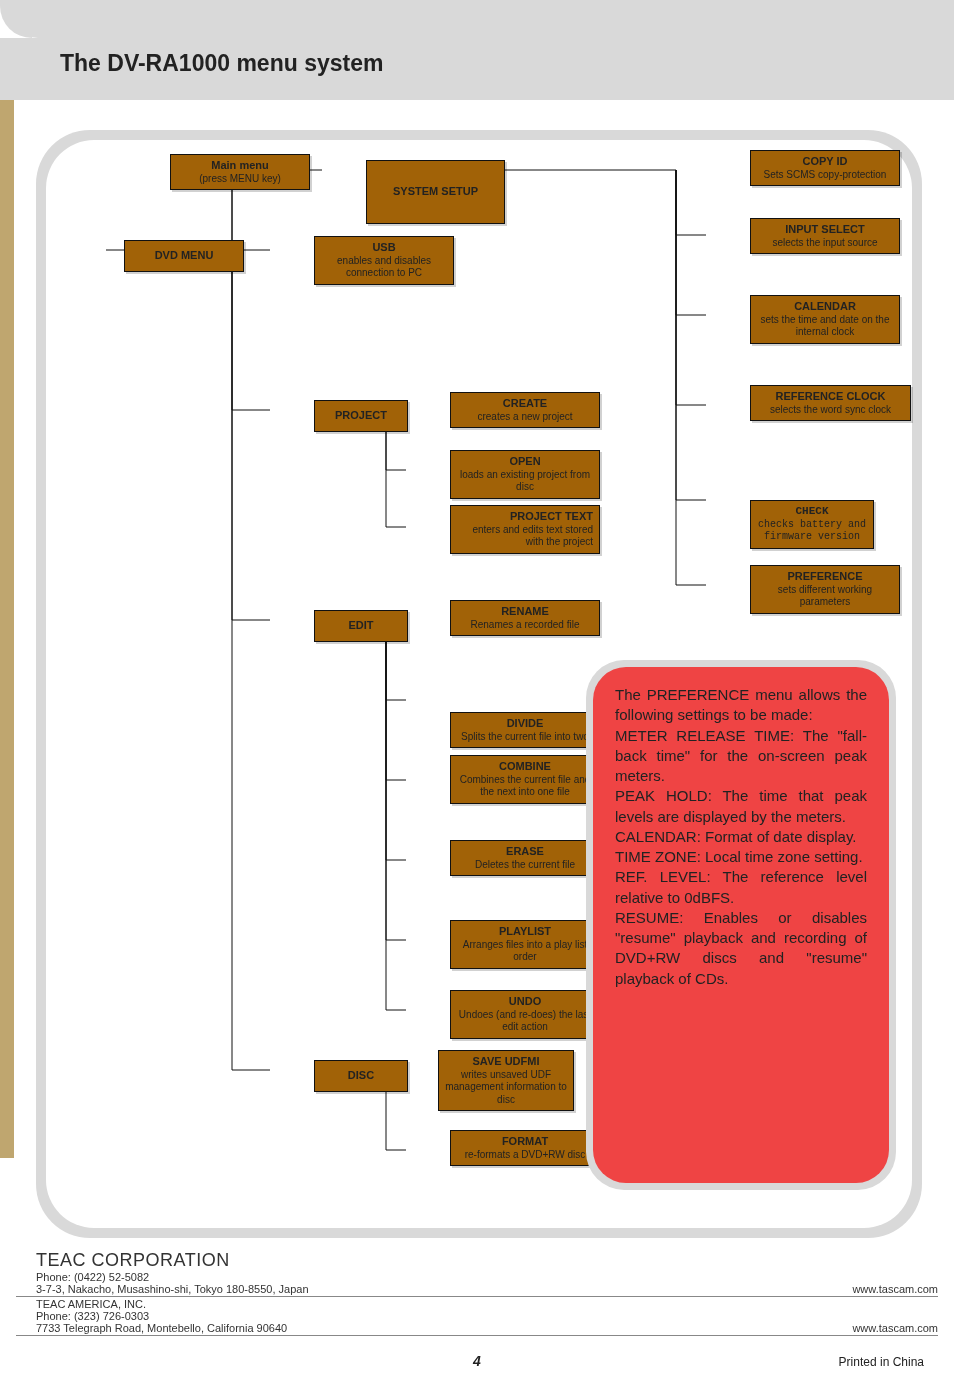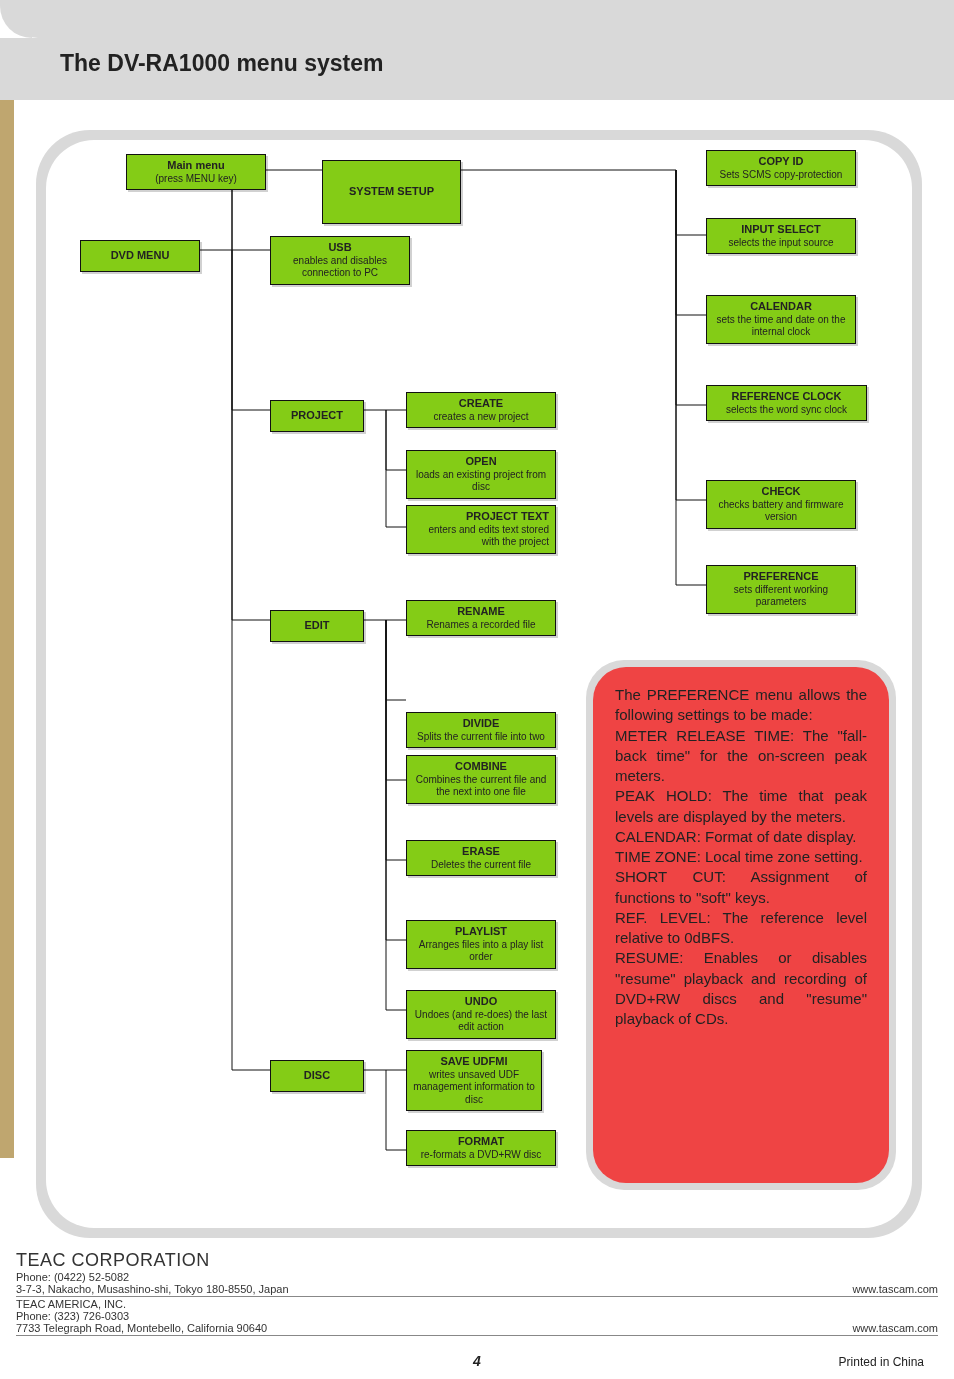--- a/index.html
+++ b/index.html
@@ -7,36 +7,36 @@
 .top-bar { position:absolute; left:0; top:0; width:100%; height:38px; background:#d9d9d9; border-radius:0 0 0 52px; }
 .top-bar::before{content:"";position:absolute;left:0;top:0;height:100%;width:32px;background:#d9d9d9;border-bottom-left-radius:52px;}
 .header-band { position:absolute; left:0; top:38px; width:100%; height:62px; background:#d9d9d9; }
 .header-title { position:absolute; left:60px; top:50px; font-size:23px; font-weight:700; color:#222; }
 .left-stripe { position:absolute; left:0; top:38px; width:14px; height:1120px; background:#bfa66f; }
 .diagram-area { position:absolute; left:36px; top:130px; width:886px; height:1108px; background:#fff; border:none; }
 .round-frame { position:absolute; left:0; top:0; width:100%; height:100%; background:#d9d9d9; border-radius:54px; overflow:hidden; }
 .inner-white { position:absolute; left:10px; top:10px; right:10px; bottom:10px; background:#fff; border-radius:48px; }
 
 
-.node { position:absolute; background:#84cc16; border:1px solid #111; box-shadow:2px 2px 0 rgba(0,0,0,0.18); text-align:center; font-size:11px; line-height:1.25; padding:4px 6px; box-sizing:border-box; }
+.node { position:absolute; background:#a16207; border:1px solid #111; box-shadow:2px 2px 0 rgba(0,0,0,0.18); text-align:center; font-size:11px; line-height:1.25; padding:4px 6px; box-sizing:border-box;margin-left:44px; }
 .node .title { font-weight:700; font-size:11px; }
 .node .sub { font-size:10px; }
 
 
 .info-outer { position:absolute; background:#d9d9d9; border-radius:38px; padding:7px; box-sizing:border-box; }
 .info-inner { background:#ef4444; border-radius:33px; width:100%; height:100%; box-sizing:border-box; padding:18px 22px; font-size:15px; line-height:1.35; text-align:justify; font-family: "Arial Narrow", Arial, sans-serif; }
 
 
 svg.lines { position:absolute; left:0; top:0; width:100%; height:100%; overflow:visible; }
 
 
 .footer { position:absolute; left:16px; right:16px; top:1250px; font-size:11px; color:#333; }
 .footer .company { font-size:18px; color:#333; font-weight:400; letter-spacing:0.5px; }
 .footer hr { border:none; border-top:1px solid #888; margin:1px 0; }
-.footer-row { display:flex; justify-content:space-between; align-items:flex-end; }
+.footer-row { display:flex; justify-content:space-between; align-items:flex-end;margin-left:20px; }
 .page-num { position:absolute; left:0; right:0; bottom:10px; text-align:center; font-size:14px; font-style:italic; font-weight:700; }
 .printed { position:absolute; right:30px; bottom:10px; font-size:12px; }
 </style>
 </head>
 <body>
 
 <div class="page">
 
   <div class="top-bar"></div>
   <div class="left-stripe"></div>
@@ -109,21 +109,21 @@
           <div class="sub">selects the input source</div>
         </div>
         <div class="node" style="left:660px; top:155px; width:150px;">
           <div class="title">CALENDAR</div>
           <div class="sub">sets the time and date on the internal clock</div>
         </div>
         <div class="node" style="left:660px; top:245px; width:161px;">
           <div class="title">REFERENCE CLOCK</div>
           <div class="sub">selects the word sync clock</div>
         </div>
-        <div class="node" style="left:660px; top:340px; width:150px;">
+        <div class="node" style="left:660px; top:360px; width:124px;font-family:Liberation Mono, monospace;">
           <div class="title">CHECK</div>
           <div class="sub">checks battery and firmware version</div>
         </div>
         <div class="node" style="left:660px; top:425px; width:150px;">
           <div class="title">PREFERENCE</div>
           <div class="sub">sets different working parameters</div>
         </div>
 
         <div class="node" style="left:360px; top:252px; width:150px;">
           <div class="title">CREATE</div>
@@ -156,37 +156,36 @@
         </div>
         <div class="node" style="left:360px; top:780px; width:150px;">
           <div class="title">PLAYLIST</div>
           <div class="sub">Arranges files into a play list order</div>
         </div>
         <div class="node" style="left:360px; top:850px; width:150px;">
           <div class="title">UNDO</div>
           <div class="sub">Undoes (and re-does) the last edit action</div>
         </div>
 
-        <div class="node" style="left:360px; top:910px; width:136px;">
+        <div class="node" style="left:348px; top:910px; width:136px;">
           <div class="title">SAVE UDFMI</div>
           <div class="sub">writes unsaved UDF management information to disc</div>
         </div>
         <div class="node" style="left:360px; top:990px; width:150px;">
           <div class="title">FORMAT</div>
           <div class="sub">re-formats a DVD+RW disc</div>
         </div>
 
         <div class="info-outer" style="left:540px; top:520px; width:310px; height:530px;">
           <div class="info-inner">
             <div>The PREFERENCE menu allows the following settings to be made:</div>
             <div>METER RELEASE TIME: The "fall-back time" for the on-screen peak meters.</div>
             <div>PEAK HOLD: The time that peak levels are displayed by the meters.</div>
             <div>CALENDAR: Format of date display.</div>
             <div>TIME ZONE: Local time zone setting.</div>
-            <div>SHORT CUT: Assignment of functions to "soft" keys.</div>
             <div>REF. LEVEL: The reference level relative to 0dBFS.</div>
             <div>RESUME: Enables or disables "resume" playback and recording of DVD+RW discs and "resume" playback of CDs.</div>
           </div>
         </div>
 
       </div>
     </div>
   </div>
 
   <div class="footer">

